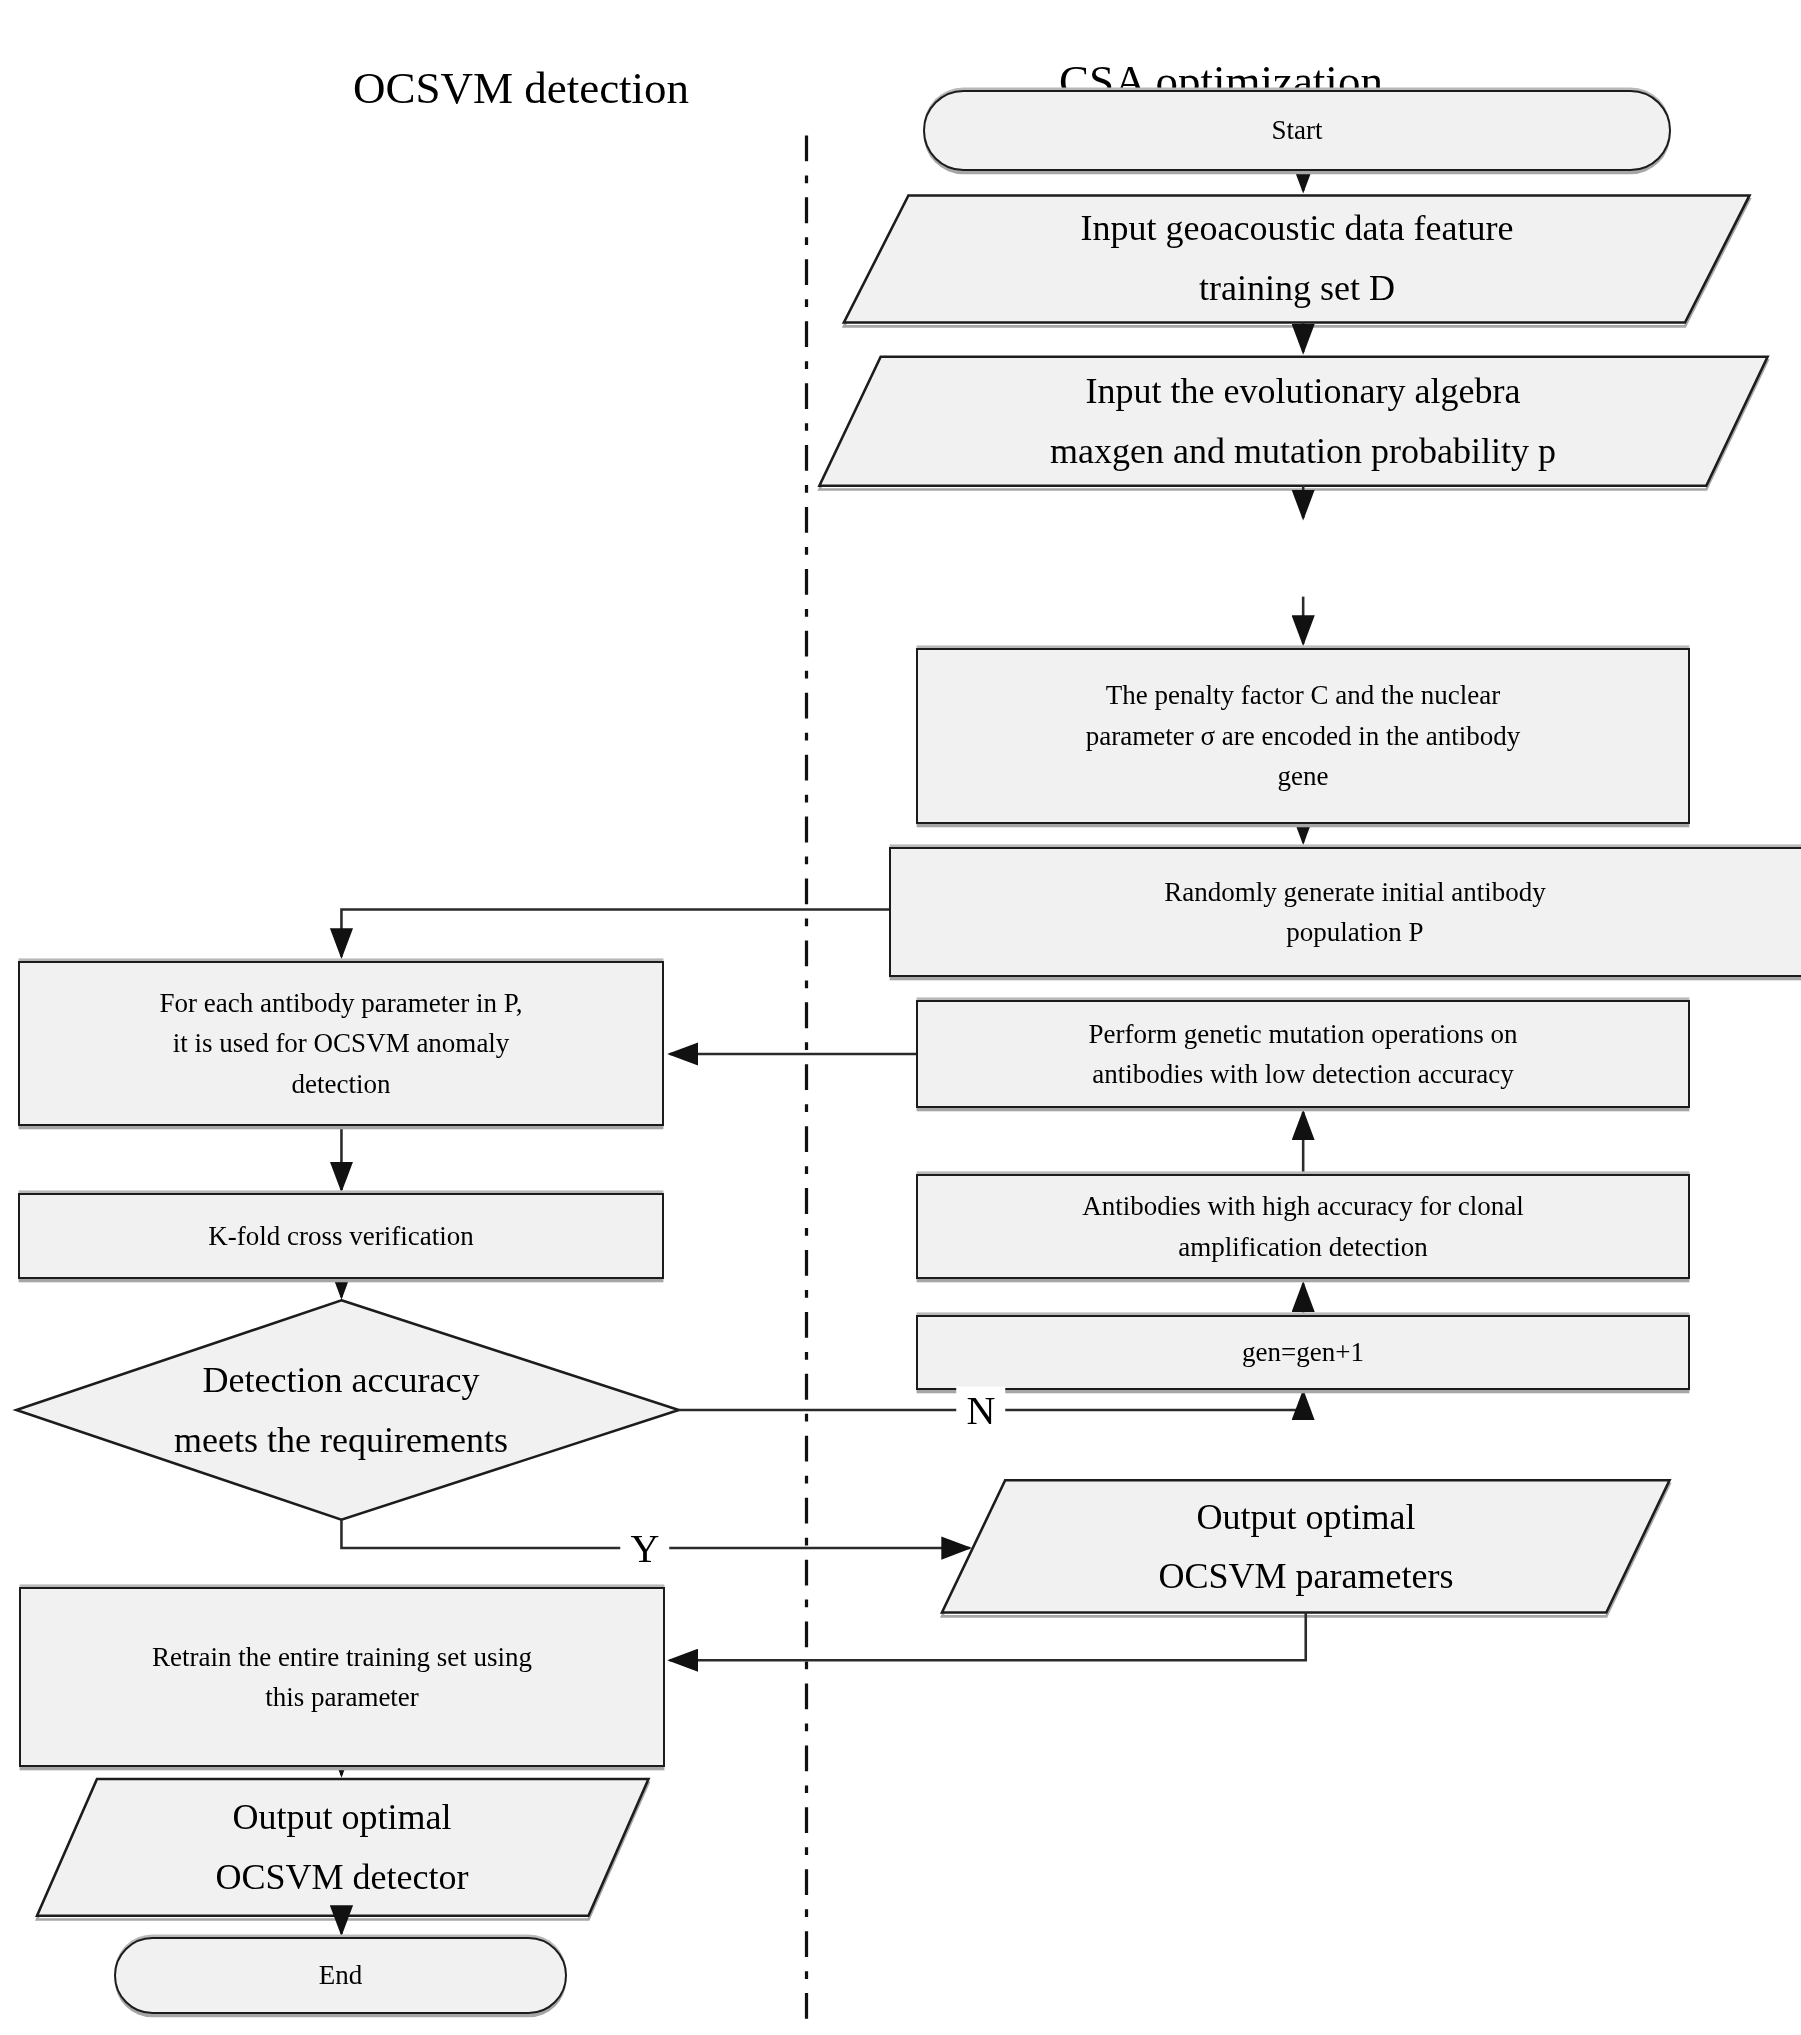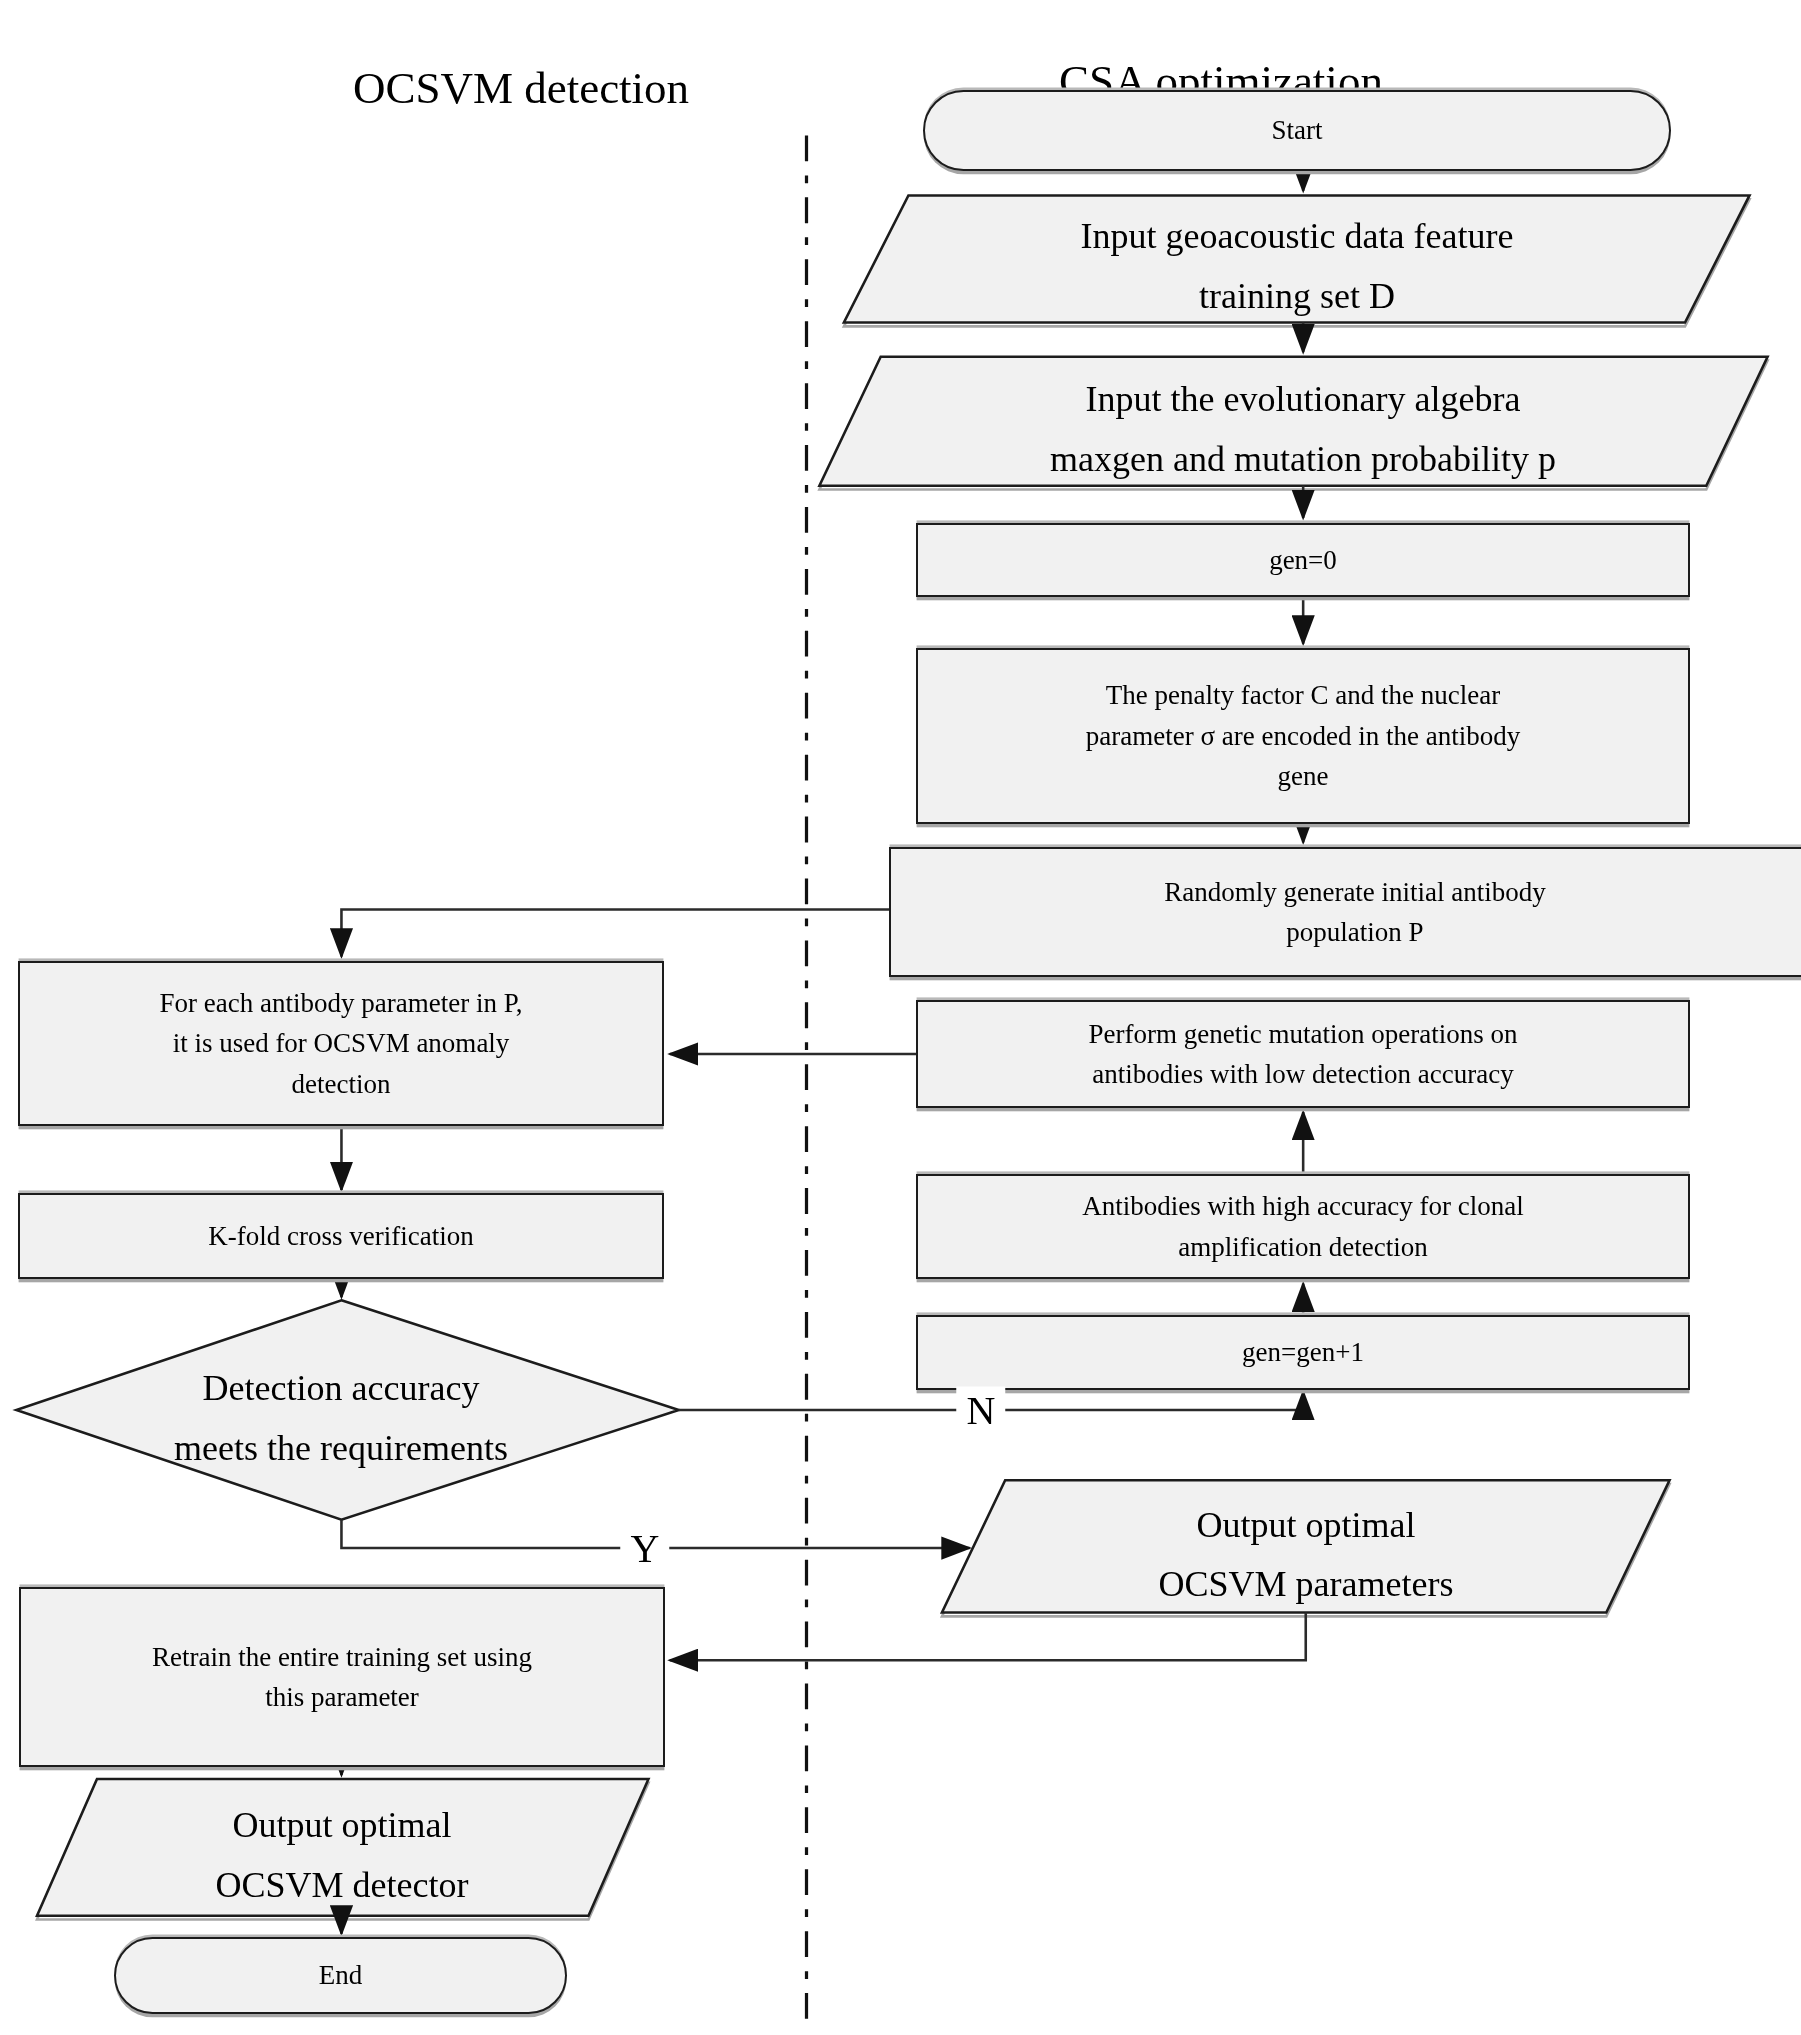--- a/index.html
+++ b/index.html
@@ -24,21 +24,21 @@
   .node{
     position:absolute;box-sizing:border-box;background:var(--fill);
     border:2.6px solid var(--stroke);
     display:flex;align-items:center;justify-content:center;
     text-align:center;white-space:pre-line;font-size:27px;line-height:1.5;
     box-shadow:0 -3.2px 0 -0.6px #b9b9b9, 0 3.9px 0 -0.6px #a6a6a6;
   }
   .pill{border-radius:46px;}
   .overlay-label{
     position:absolute;display:flex;align-items:center;justify-content:center;
-    text-align:center;white-space:pre-line;font-size:36px;line-height:1.65;margin-top:8px;
+    text-align:center;white-space:pre-line;font-size:36px;line-height:1.65;
   }
   .edge-label{
     position:absolute;transform:translate(-50%,-50%);
     background:var(--bg);font-size:40px;padding:0 10.3px;
   }
   svg .shape{fill:var(--fill);stroke:var(--stroke);stroke-width:4;}
   svg .shape-shadow{fill:none;stroke:#a6a6a6;stroke-width:4;}
   svg .edge{fill:none;stroke:var(--line);stroke-width:4;}
   svg .divider{stroke:#111;stroke-width:5;}
 </style>
@@ -84,21 +84,20 @@
     <path class="edge" marker-end="url(#arrow)" d="M2024,2500 L2024,2574 L1038,2574"></path>
     <path class="edge" marker-end="url(#arrow)" d="M529,2690 L529,2752"></path>
     <path class="edge" marker-end="url(#arrow)" d="M529,2970 L529,2998"></path>
   </svg>
 
   <div class="header" style="left:521px;top:17px">OCSVM detection</div>
   <div class="header" style="left:1221px;top:10.3px">CSA optimization</div>
 
   <div class="node pill" style="left:923px;top:90px;width:748px;height:81px">Start</div>
 
-  <div class="node" style="left:916px;top:523px;width:774px;height:74px">gen=0</div>
 
   <div class="node" style="left:916px;top:648px;width:774px;height:176px">The penalty factor C and the nuclear
 parameter σ are encoded in the antibody
 gene</div>
 
   <div class="node" style="left:889px;top:847px;width:932px;height:130px">Randomly generate initial antibody
 population P</div>
 
   <div class="node" style="left:916px;top:1000px;width:774px;height:108px">Perform genetic mutation operations on
 antibodies with low detection accuracy</div>

